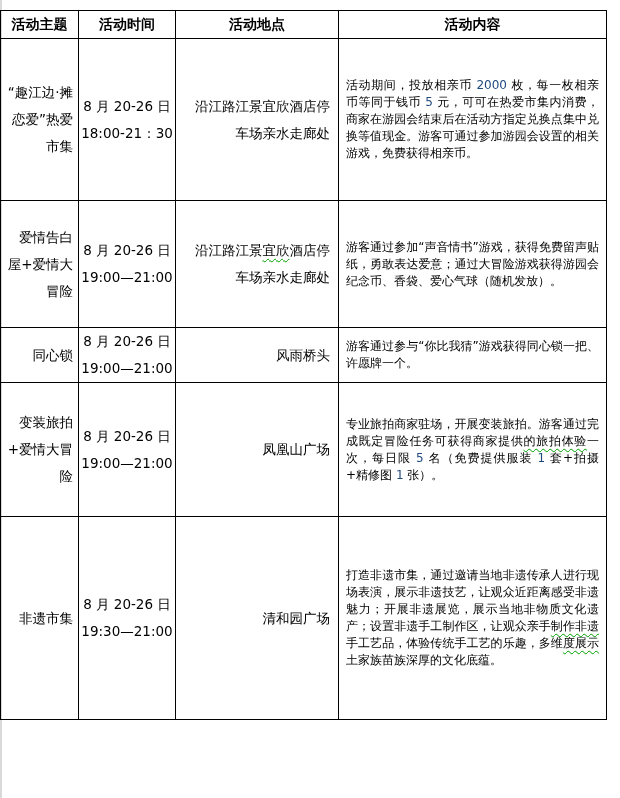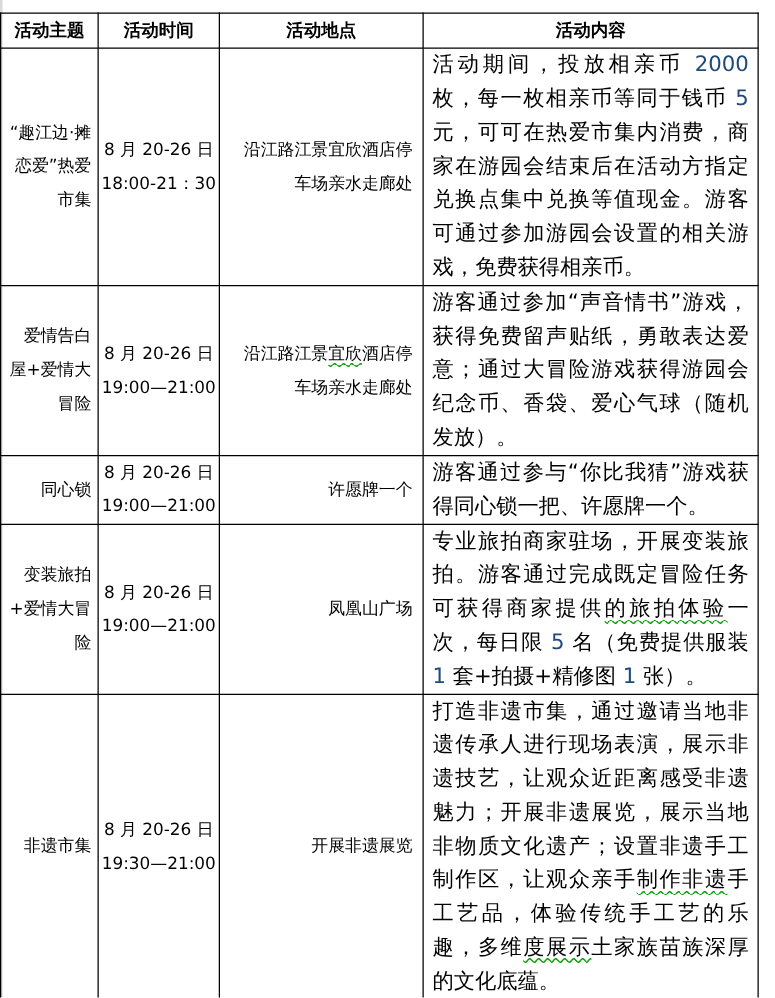--- a/index.html
+++ b/index.html
@@ -9,21 +9,21 @@
   table.doc{position:absolute;left:0;top:10px;border-collapse:collapse;
             table-layout:fixed;width:606px;}
   td,th{border:1px solid #000;vertical-align:middle;overflow:hidden;word-break:break-all;}
   th{font-size:14px;font-weight:bold;text-align:center;padding:0;}
   tr.hdr{height:28px;}
   tr.r1{height:162px;} tr.r2{height:127px;} tr.r3{height:66px;}
   tr.r4{height:47px;}  tr.r5{height:134px;} tr.r6{height:203px;}
   .cell-theme{text-align:right;font-size:13.5px;line-height:27px;padding:0 5px;}
   .cell-time{text-align:center;font-size:13.5px;line-height:27px;padding:0 2px;}
   .cell-loc{text-align:right;font-size:13.5px;line-height:27px;padding:0 8px;}
-  .cell-content{text-align:justify;font-size:17px;line-height:27px;padding:0 7px;}
+  .cell-content{text-align:justify;font-size:12px;line-height:17px;padding:0 7px;}
   .seg-num{color:#1F497D;}
   .seg-sq{text-decoration-line:underline;text-decoration-style:wavy;
           text-decoration-color:#00A000;text-decoration-thickness:1px;
           text-underline-offset:3px;}
 </style>
 </head>
 <body>
 
 <div class="edge-line"></div>
 
@@ -62,37 +62,37 @@
     <td class="cell-content"><span>游客通过参加“声音情书”游戏，获得免费留声贴纸，勇敢表达爱意；通过大冒险游戏获得游园会纪念币、香袋、爱心气球（随机发放）。</span></td>
   </tr>
 
 
   <tr class="r4">
     <td class="cell-theme">同心锁</td>
     <td class="cell-time">
       <div>8 月 20-26 日</div>
       <div>19:00—21:00</div>
     </td>
-    <td class="cell-loc"><span>许愿牌一个</span></td>
+    <td class="cell-loc"><span>风雨桥头</span></td>
     <td class="cell-content"><span>游客通过参与“你比我猜”游戏获得同心锁一把、许愿牌一个。</span></td>
   </tr>
 
   <tr class="r5">
     <td class="cell-theme">变装旅拍+爱情大冒险</td>
     <td class="cell-time">
       <div>8 月 20-26 日</div>
       <div>19:00—21:00</div>
     </td>
     <td class="cell-loc"><span>凤凰山广场</span></td>
     <td class="cell-content"><span>专业旅拍商家驻场，开展变装旅拍。游客通过完成既定冒险任务可获得商家提供</span><span class="seg-sq">的旅拍体验</span><span>一次，每日限 </span><span class="seg-num">5</span><span> 名（免费提供服装 </span><span class="seg-num">1</span><span> 套+拍摄+精修图 </span><span class="seg-num">1</span><span> 张）。</span></td>
   </tr>
 
   <tr class="r6">
     <td class="cell-theme">非遗市集</td>
     <td class="cell-time">
       <div>8 月 20-26 日</div>
       <div>19:30—21:00</div>
     </td>
-    <td class="cell-loc"><span>开展非遗展览</span></td>
+    <td class="cell-loc"><span>清和园广场</span></td>
     <td class="cell-content"><span>打造非遗市集，通过邀请当地非遗传承人进行现场表演，展示非遗技艺，让观众近距离感受非遗魅力；开展非遗展览，展示当地非物质文化遗产；设置非遗手工制作区，让观众亲手</span><span class="seg-sq">制作非遗</span><span>手工艺品，体验传统手工艺的乐趣，多维</span><span class="seg-sq">度展示</span><span>土家族苗族深厚的文化底蕴。</span></td>
   </tr>
 </tbody>
   </table>
 
 </body></html>

